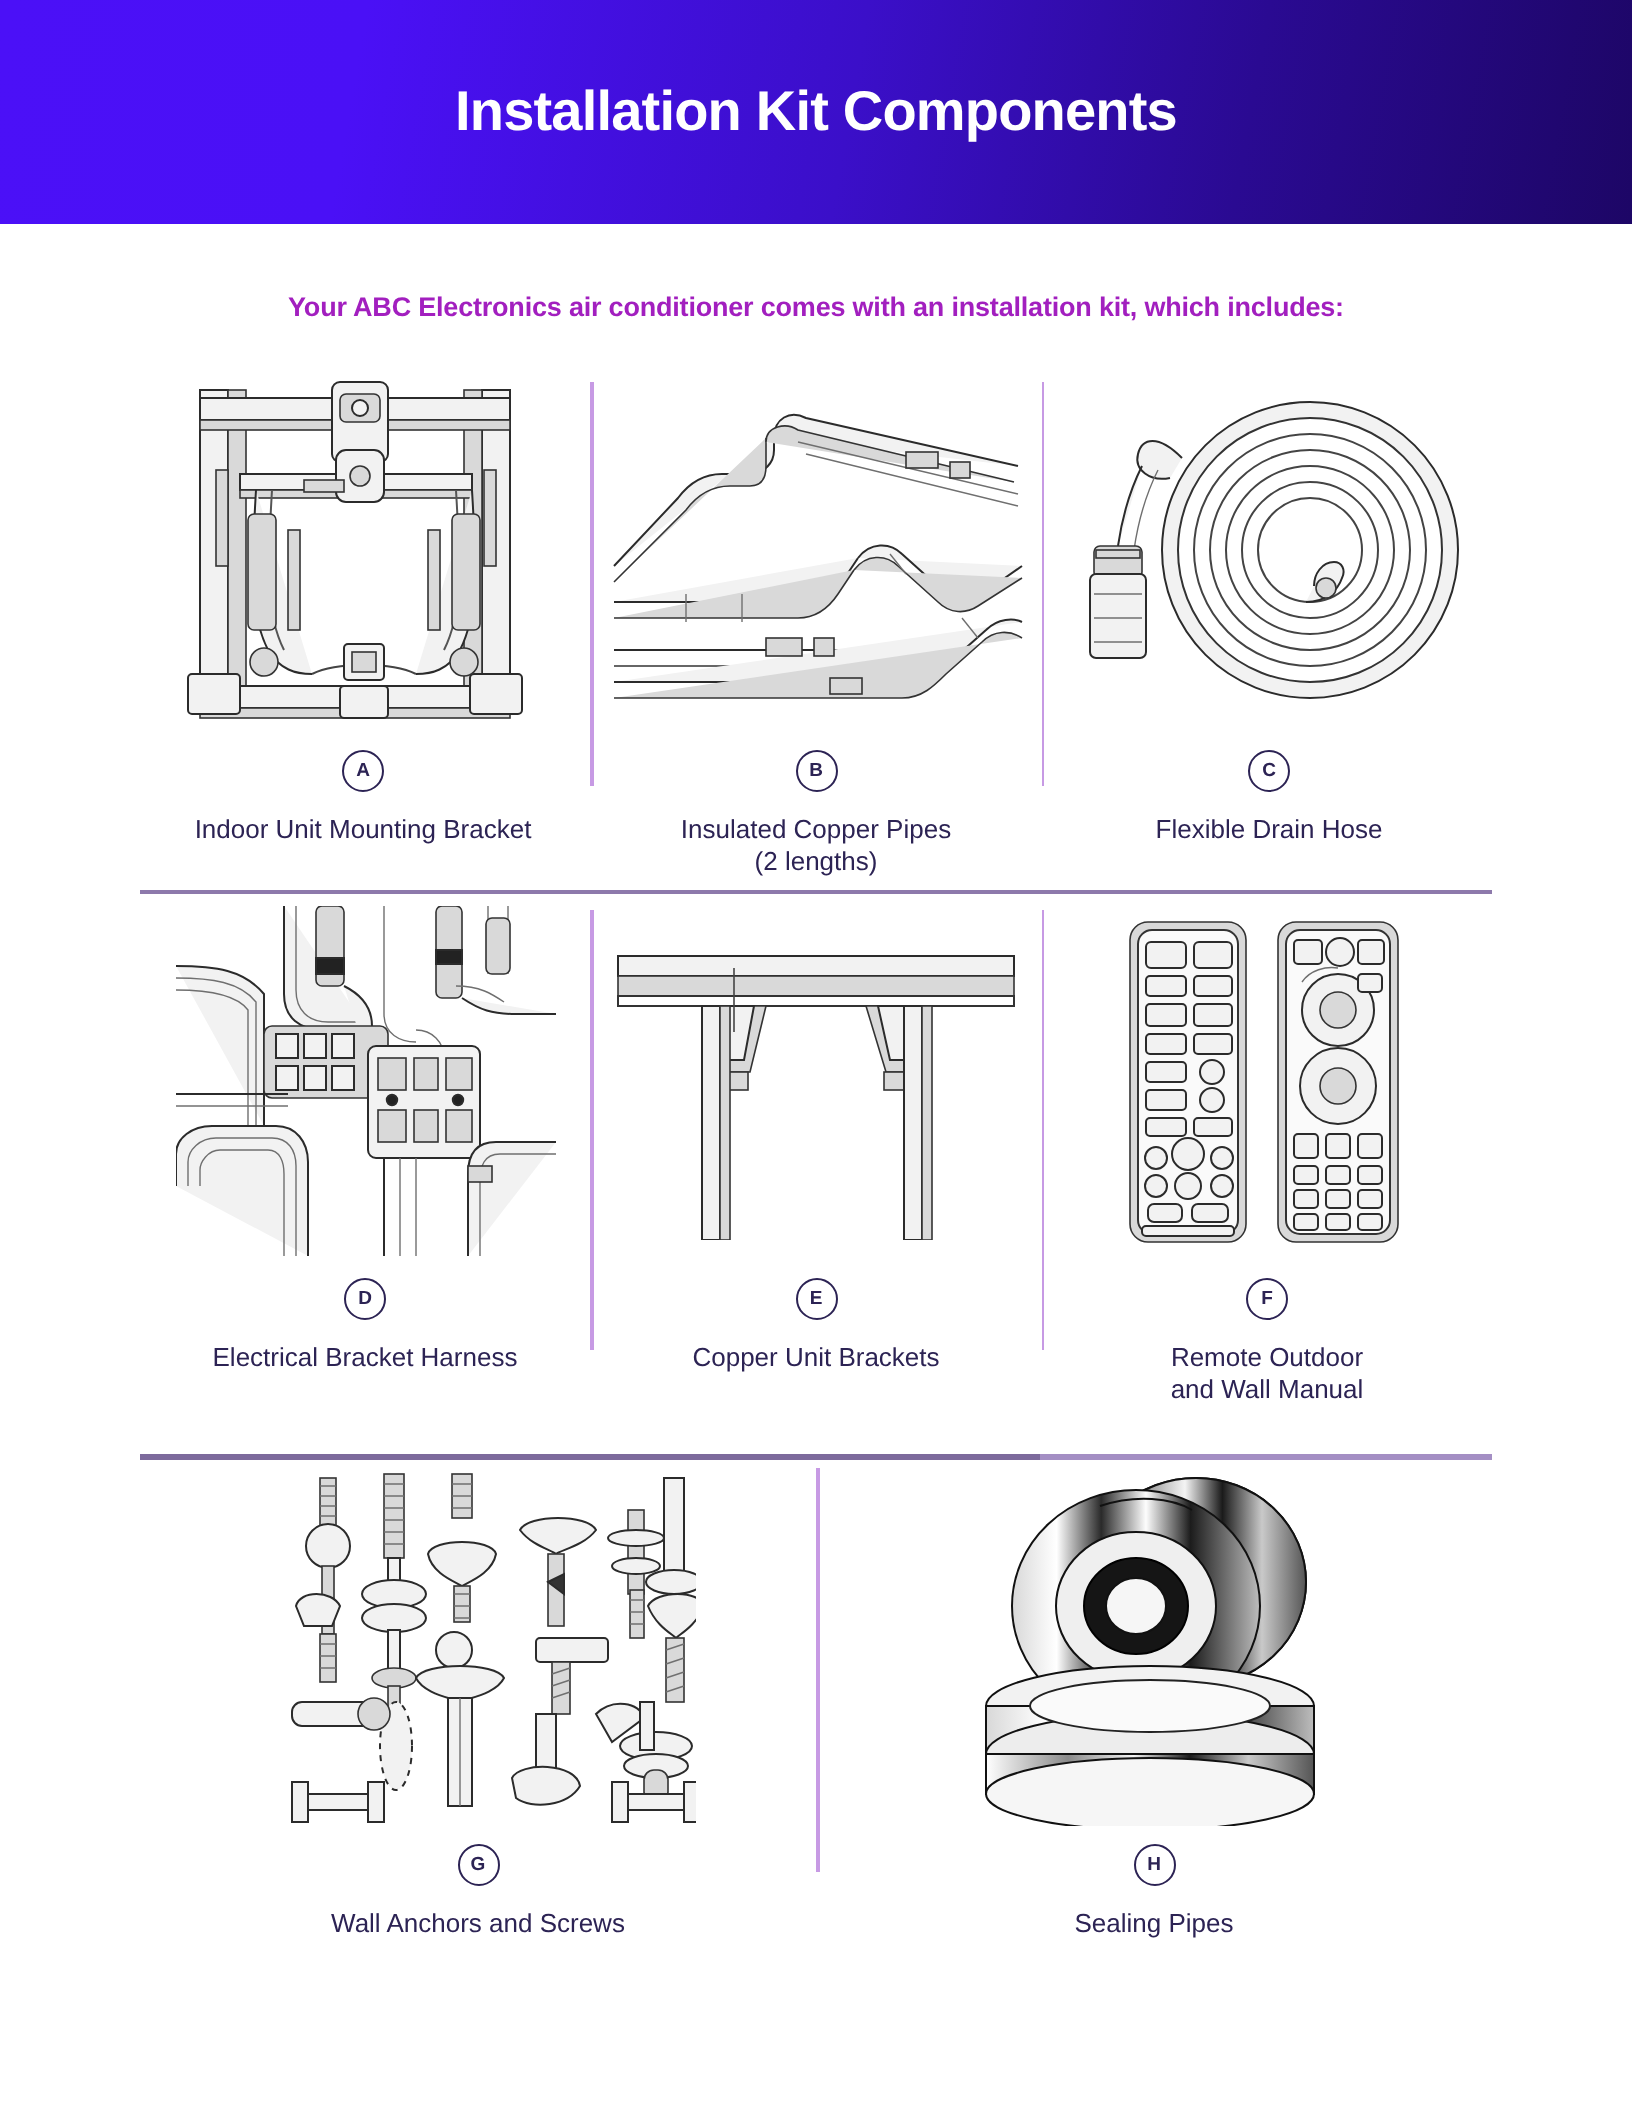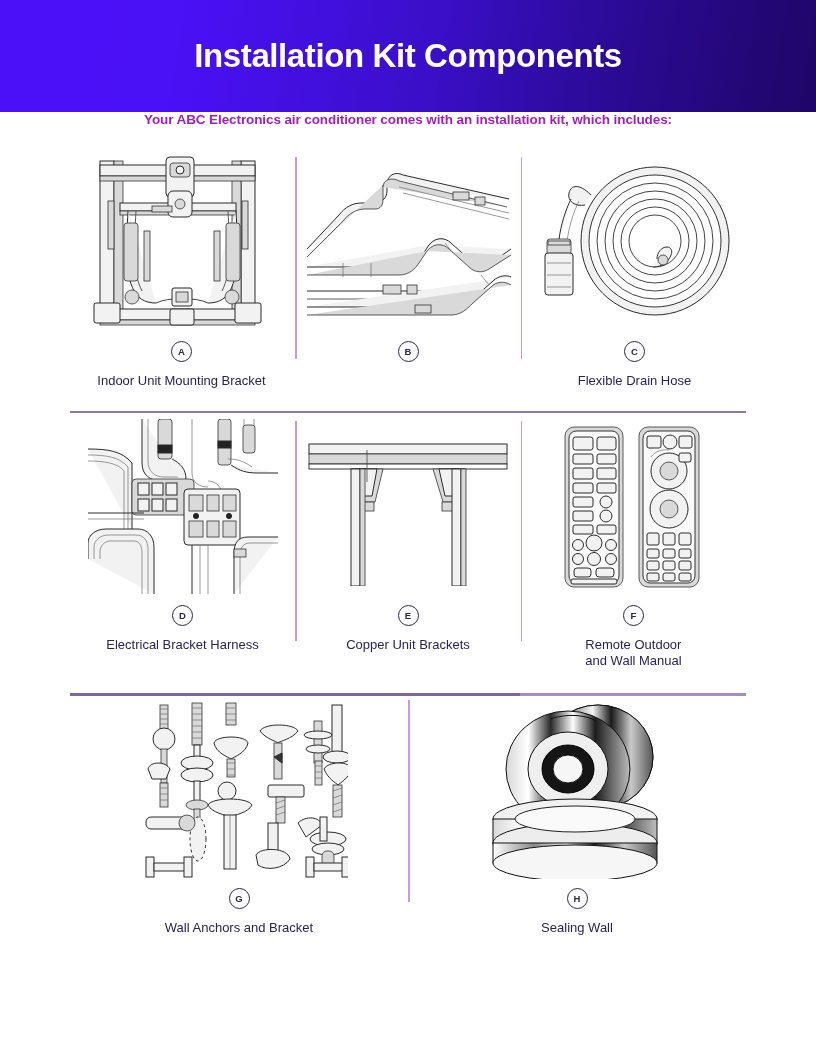--- a/index.html
+++ b/index.html
@@ -11,29 +11,29 @@
   }
 
   
   .header {
     width: 816px; height: 112px;
     background: linear-gradient(100deg, #4b10f7 0%, #4a10f6 22%, #3b0fc9 52%, #2a0a92 76%, #1d0666 100%);
     display: flex; align-items: center; justify-content: center;
   }
   .header-title {
     color: #ffffff;
-    font-size: 33px;
+    font-size: 28px;
     font-weight: 700;
     letter-spacing: -0.4px;
     font-family: "Liberation Sans", sans-serif;
   }
 
   
   .subtitle-wrap {
-    width: 816px; padding-bottom: 22px;
+    width: 816px; padding-top: 34px; padding-bottom: 22px;
     display: flex; justify-content: center;
   }
   .subtitle {
     color: #a21fbf;
     font-size: 13.5px;
     font-weight: 700;
     letter-spacing: -0.1px;
   }
 
   
@@ -59,21 +59,21 @@
   .badge {
     width: 21px; height: 21px; border-radius: 50%;
     border: 1.3px solid #2c2354;
     background: #ffffff;
     display: flex; align-items: center; justify-content: center;
     font-size: 9.5px; font-weight: 700; color: #2c2354;
     margin-top: 6px;
   }
   .caption {
     margin-top: 11px;
-    text-align: left;
+    text-align: center;
     color: #2c2354;
     font-size: 13px;
     line-height: 15.5px;
     max-width: 200px;
   }
 
   
   .vdiv {
     position: absolute; top: 8px; bottom: 52px;
     width: 1.6px; background: #c79ae4;
@@ -183,20 +183,24 @@
             <rect x="104" y="128" width="10" height="9" class="la-fill2"></rect>
             <rect x="112" y="148" width="16" height="8" class="la-fill2"></rect>
             <path d="M40 106 L40 120" class="la-light"></path>
             <path d="M68 106 L68 120" class="la-light"></path>
             <path d="M142 86 L150 96" class="la-light"></path>
             <path d="M178 118 L186 128" class="la-light"></path>
           </g>
         </svg>
       </div>
       <div class="badge">B</div>
+      <div class="caption">
+        <div>Insulated Copper Pipes</div>
+        <div>(2 lengths)</div>
+      </div>
     </div>
 
     <div class="cell">
       <div class="art">
         <svg width="200" height="175" viewBox="0 0 200 175">
           <g class="line-art">
             <ellipse cx="120" cy="86" rx="74" ry="74" class="la-fill"></ellipse>
             <ellipse cx="120" cy="86" rx="66" ry="66" fill="#fff" stroke="#333"></ellipse>
             <ellipse cx="120" cy="86" rx="58" ry="58" fill="#fff" stroke="#444"></ellipse>
             <ellipse cx="120" cy="86" rx="50" ry="50" fill="#fff" stroke="#444"></ellipse>
@@ -451,21 +455,21 @@
             <rect x="24" y="164" width="32" height="8" class="la-fill"></rect>
             <rect x="54" y="158" width="8" height="20" class="la-fill"></rect>
             <rect x="176" y="158" width="8" height="20" class="la-fill"></rect>
             <rect x="184" y="164" width="30" height="8" class="la-fill"></rect>
             <rect x="212" y="158" width="7" height="20" class="la-fill"></rect>
           </g>
         </svg>
       </div>
       <div class="badge">G</div>
       <div class="caption">
-        <div>Wall Anchors and Bracket</div>
+        <div>Wall Anchors and Screws</div>
       </div>
     </div>
 
     <div class="cell">
       <div class="art">
         <svg width="195" height="180" viewBox="0 0 195 180">
           <g>
 
             <ellipse cx="118" cy="58" rx="55" ry="52" fill="#3a3a3a" stroke="#111"></ellipse>
             <ellipse cx="118" cy="58" rx="55" ry="52" fill="url(#g1)" stroke="#111"></ellipse>
@@ -498,18 +502,18 @@
             <rect x="13" y="120" width="164" height="24" fill="url(#g2)" stroke="#111"></rect>
             <ellipse cx="95" cy="144" rx="82" ry="20" fill="#ededed" stroke="#111"></ellipse>
             <rect x="13" y="144" width="164" height="20" fill="url(#g1)" stroke="#111"></rect>
             <ellipse cx="95" cy="164" rx="82" ry="18" fill="#f6f6f6" stroke="#111"></ellipse>
             <ellipse cx="95" cy="120" rx="60" ry="13" fill="#fafafa" stroke="#222"></ellipse>
           </g>
         </svg>
       </div>
       <div class="badge">H</div>
       <div class="caption">
-        <div>Sealing Wall</div>
+        <div>Sealing Pipes</div>
       </div>
     </div>
   </div>
 
 </div>
 
 </body></html>

